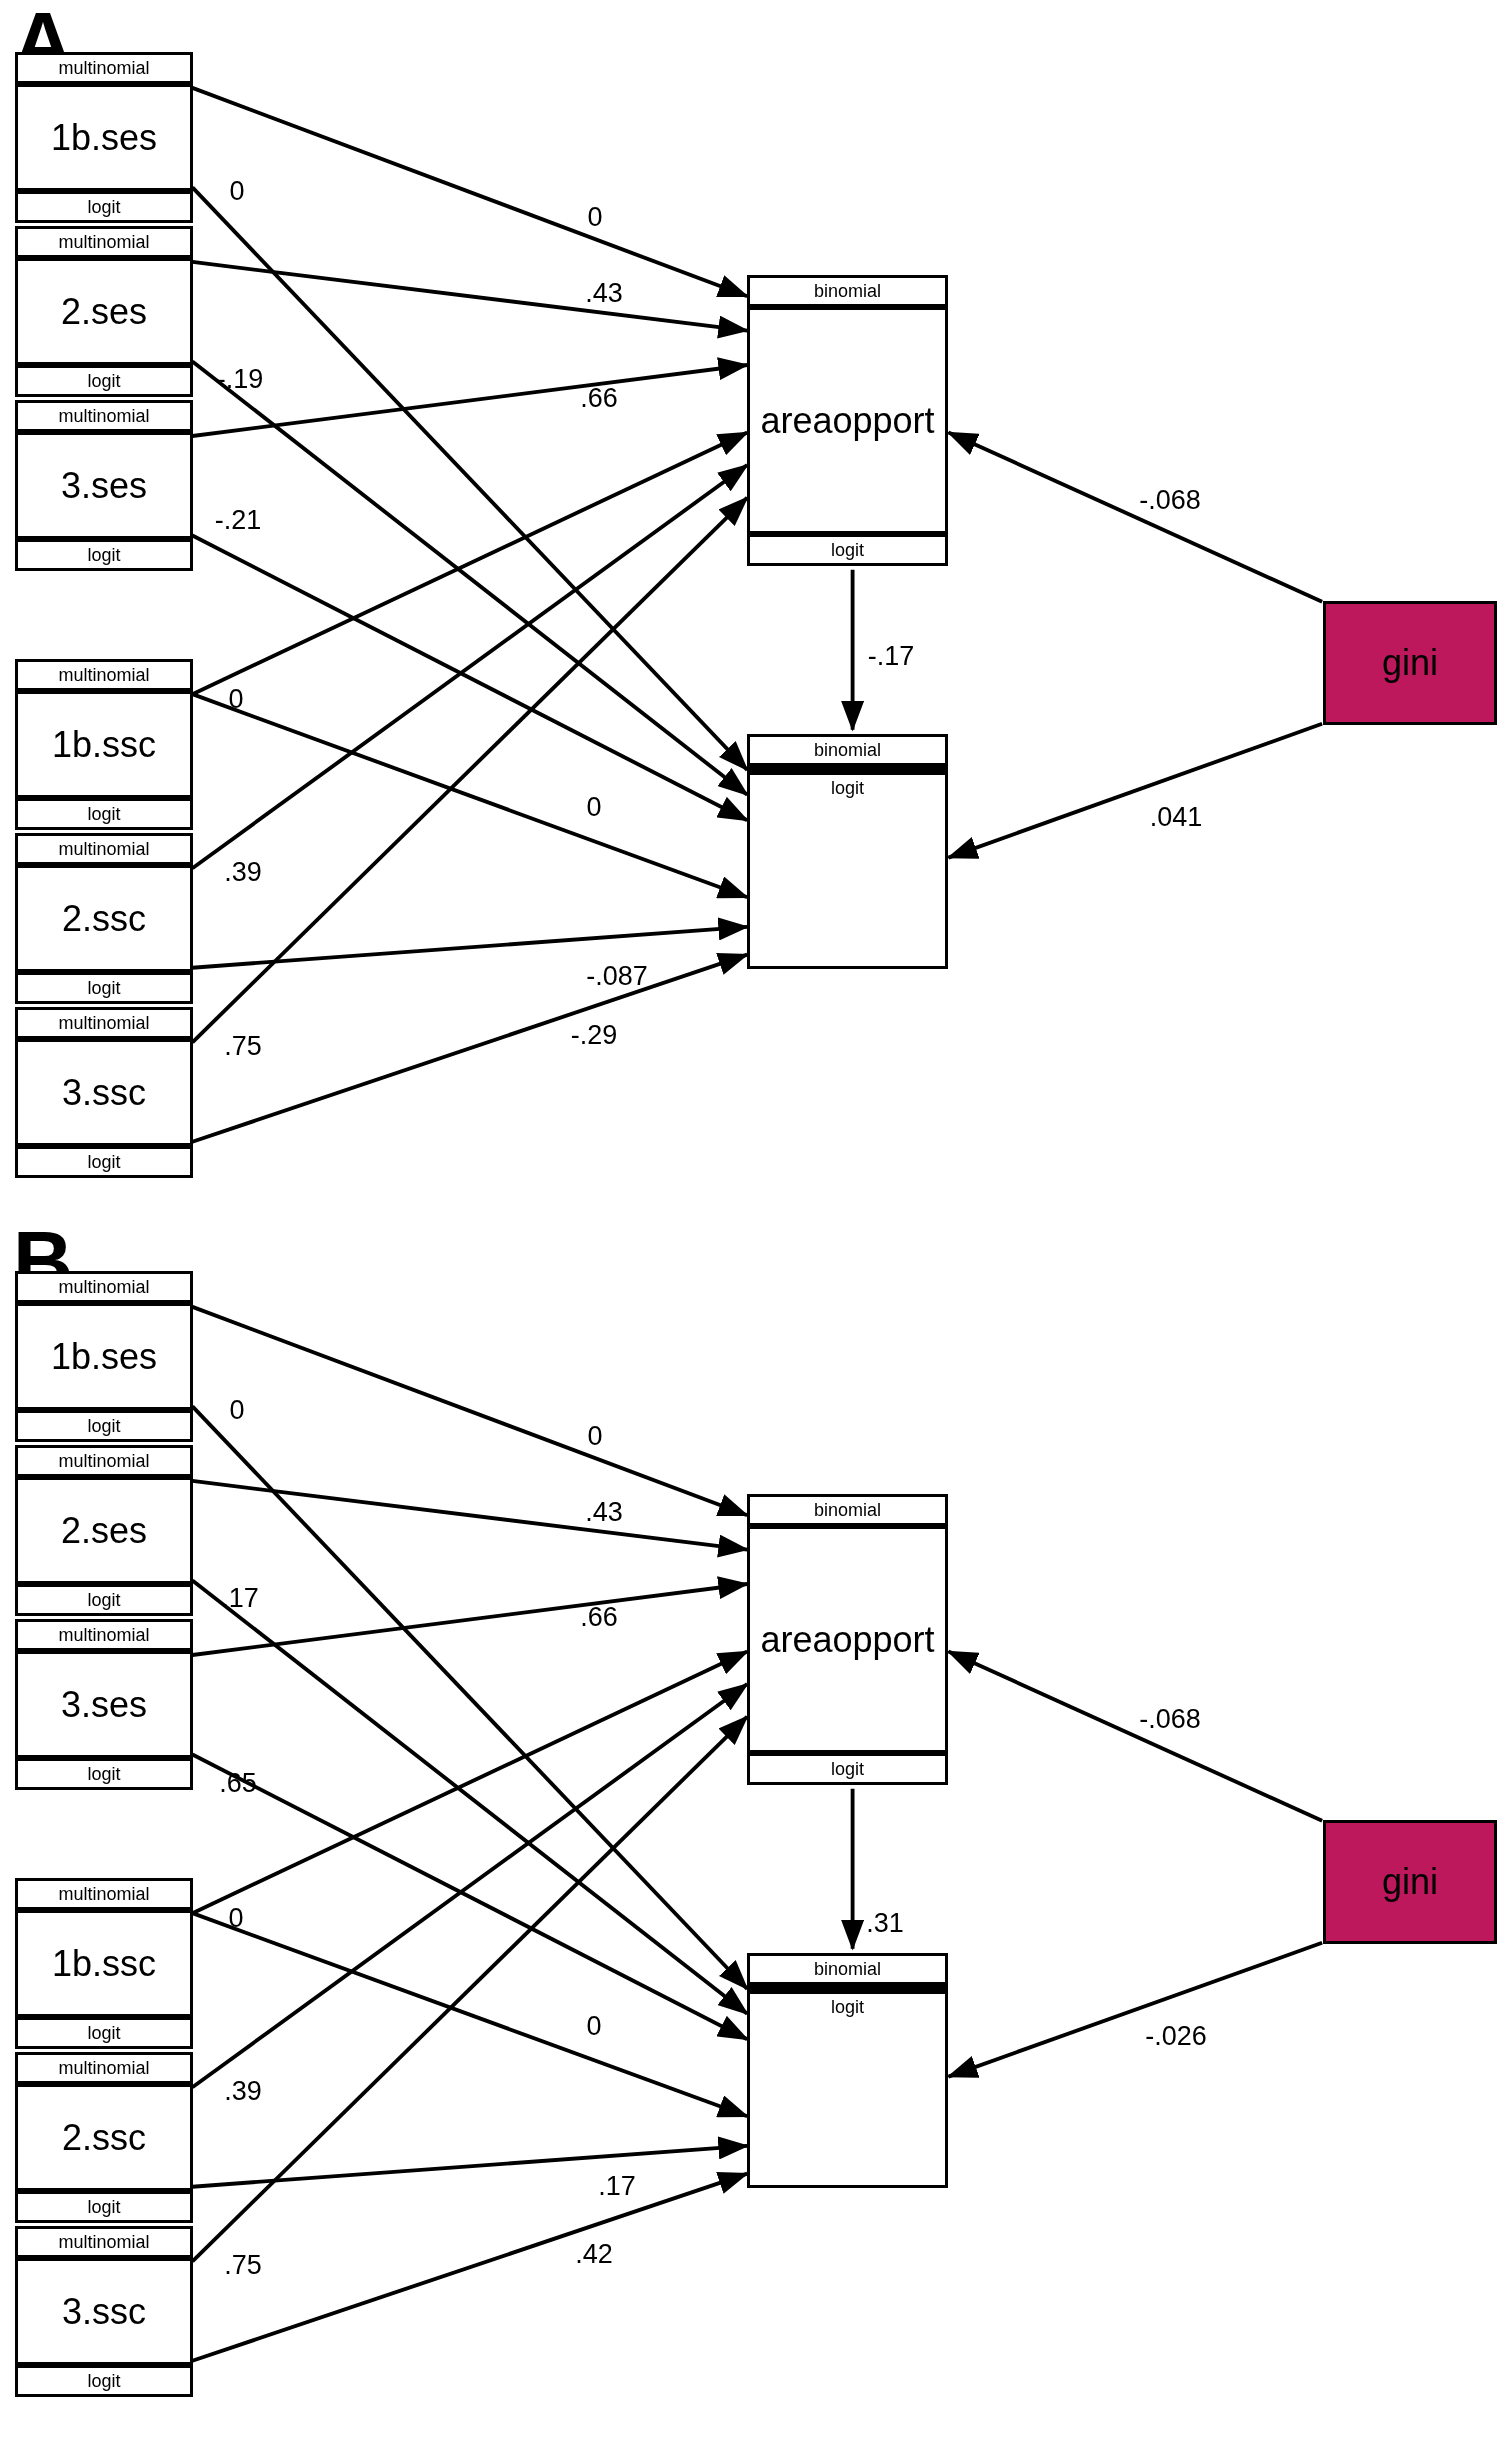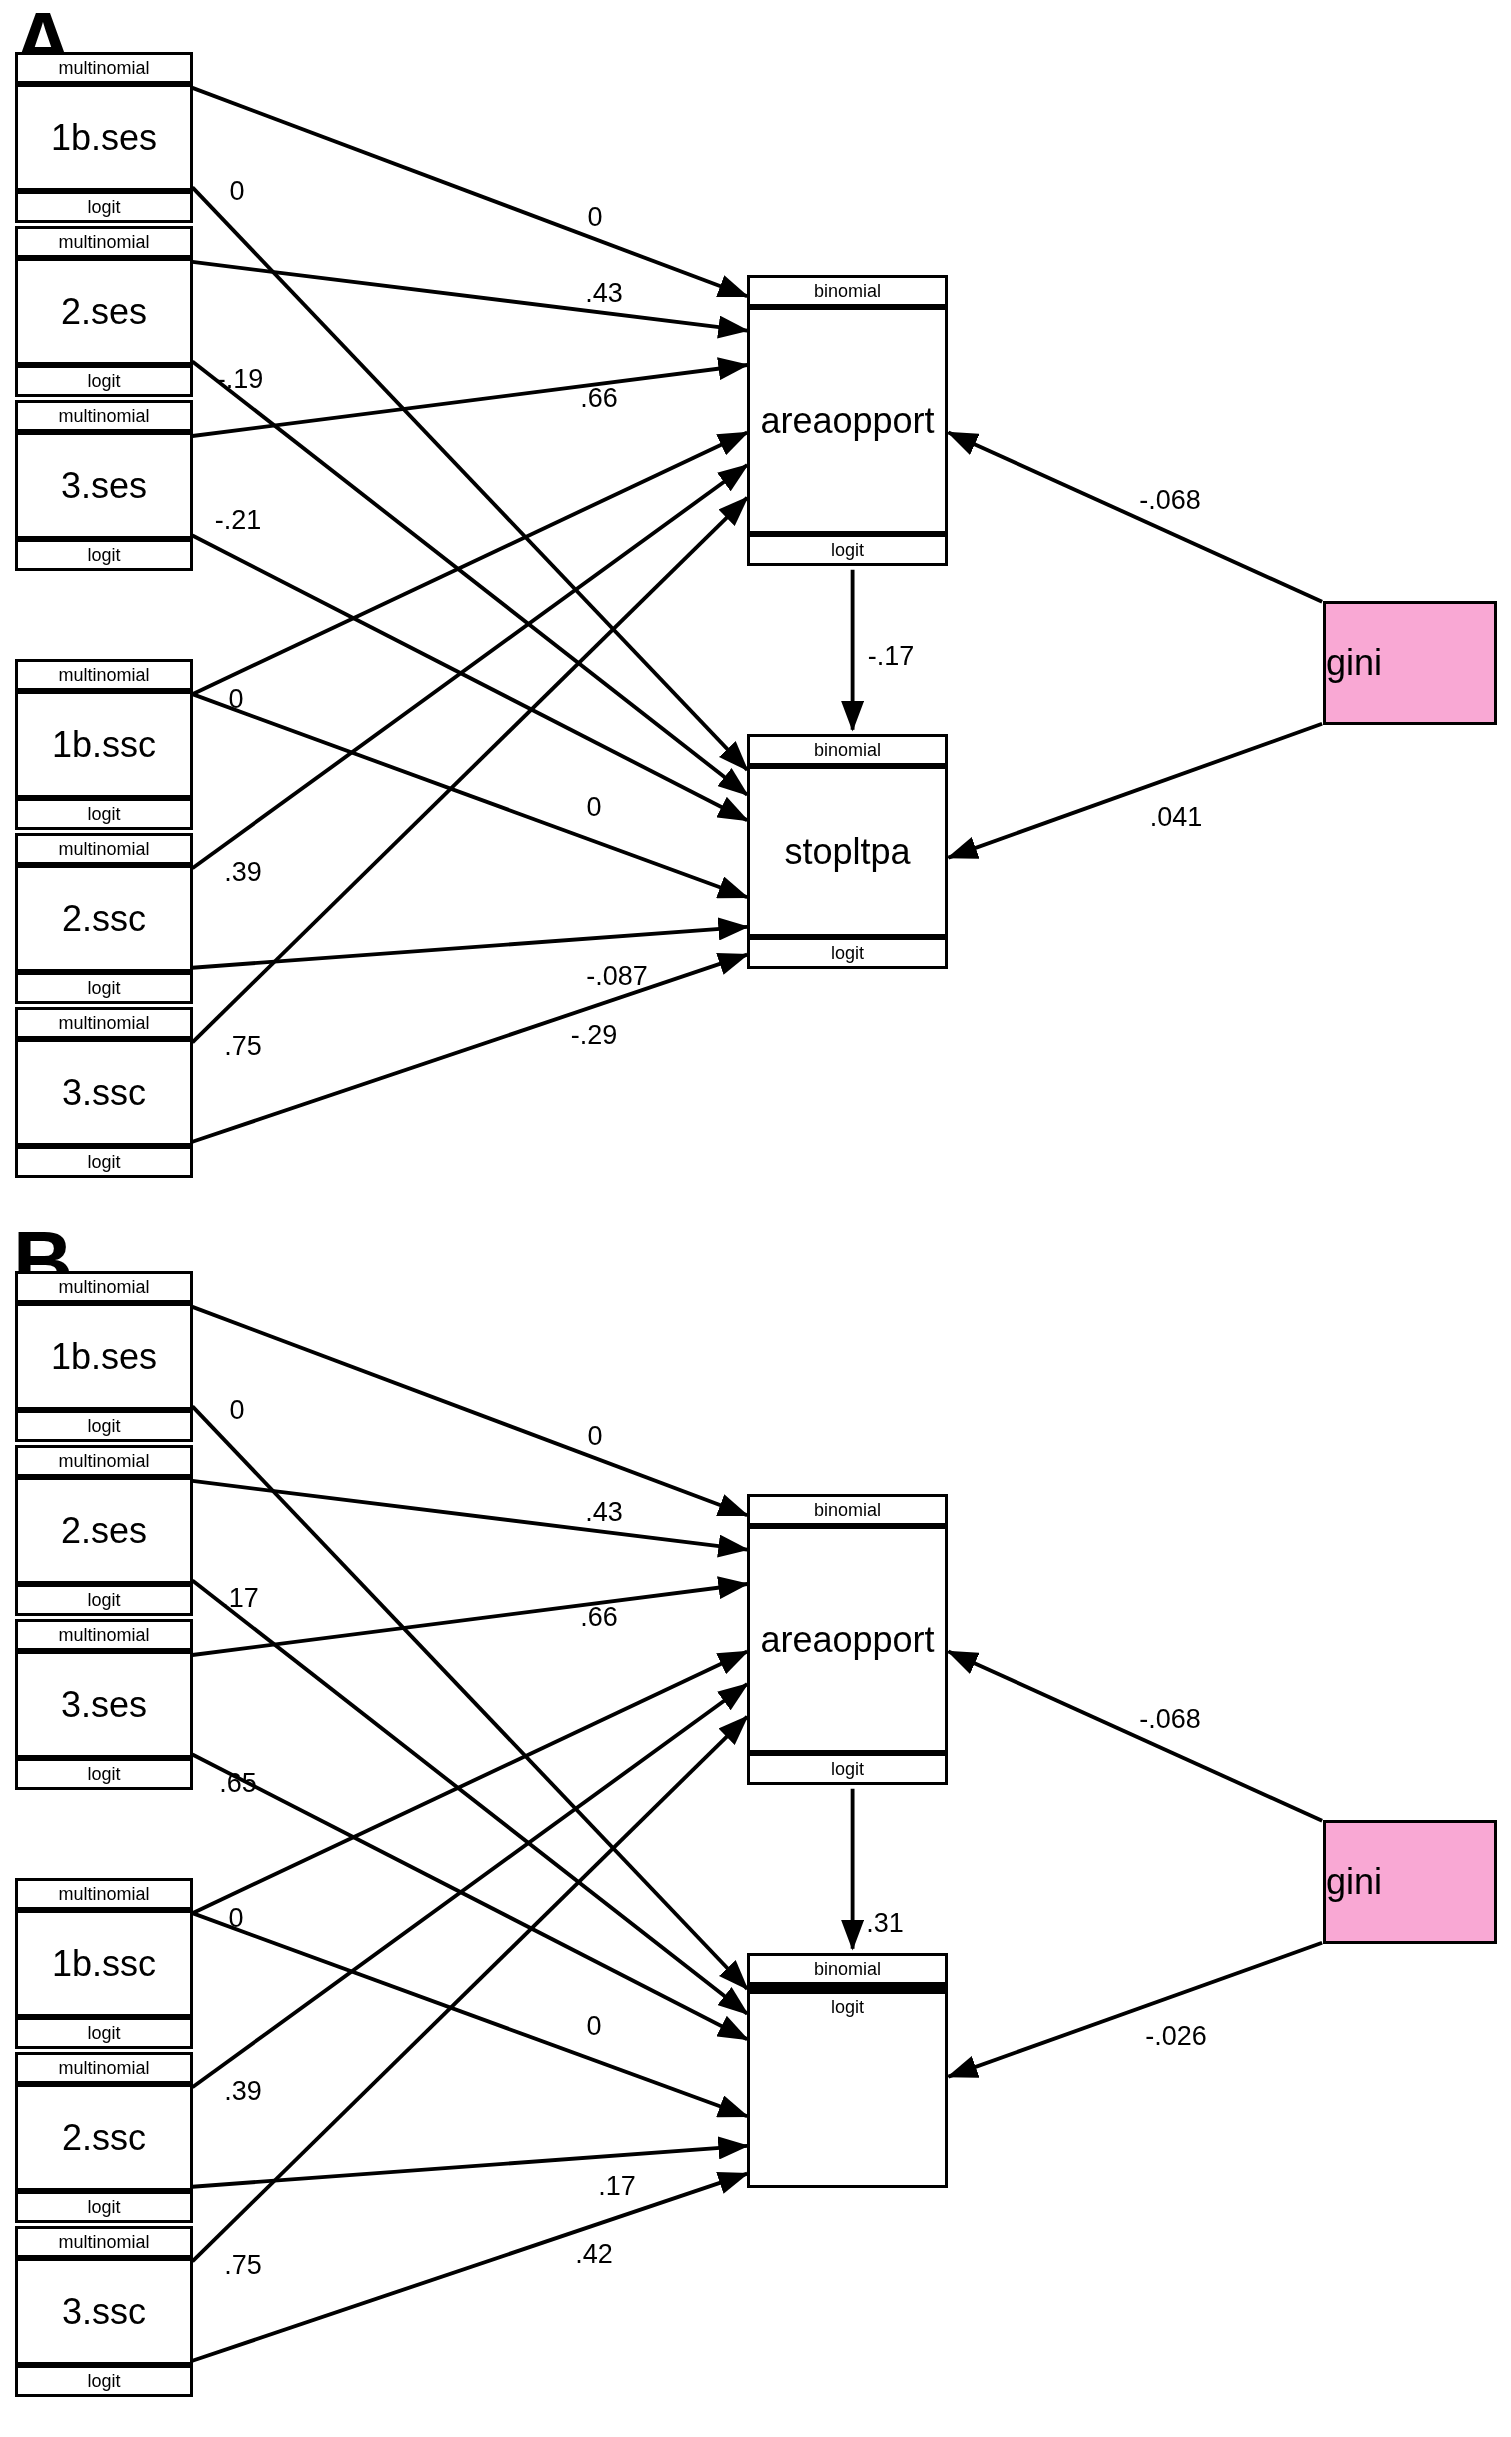--- a/index.html
+++ b/index.html
@@ -8,22 +8,22 @@
   .panel{position:absolute;left:0;width:1511px;height:1219px;}
   .panel-letter{position:absolute;font-size:83px;font-weight:bold;color:#000;line-height:1;}
   .vbox{position:absolute;border:3px solid #000;background:#fff;box-sizing:border-box;
         display:flex;flex-direction:column;}
   .tag{height:26px;line-height:26px;text-align:center;font-size:18px;color:#000;
        flex:0 0 auto;background:#fff;}
   .tag.top{border-bottom:6px solid #000;}
   .tag.bottom{border-top:6px solid #000;}
   .vmain{flex:1 1 auto;display:flex;align-items:center;justify-content:center;
          font-size:36px;color:#000;background:#fff;border-radius:6px;}
-  .plainbox{position:absolute;border:3.6px solid #000;background:#f9a8d4;box-sizing:border-box;
-            display:flex;align-items:center;font-size:36px;color:#000;}
+  .plainbox{position:absolute;border:3.6px solid #000;background:#be185d;box-sizing:border-box;
+            display:flex;align-items:center;justify-content:center;font-size:36px;color:#000;}
   .coef{position:absolute;transform:translate(-50%,-50%);font-size:27px;color:#000;
         white-space:nowrap;}
   svg.paths{position:absolute;left:0;top:0;}
   svg.paths line{stroke:#000;stroke-width:6.5;}
 </style>
 </head>
 <body>
 
 <div id="canvas">
     <section class="panel" style="top: 0px;">
@@ -80,21 +80,20 @@
         <div class="vmain">3.ssc</div>
         <div class="tag bottom">logit</div>
       </div>
       <div class="vbox" style="left: 747px; top: 275px; width: 201px; height: 291px;">
         <div class="tag top">binomial</div>
         <div class="vmain">areaopport</div>
         <div class="tag bottom">logit</div>
       </div>
       <div class="vbox" style="left: 747px; top: 734px; width: 201px; height: 235px;">
         <div class="tag top">binomial</div>
-        <div class="vmain">stopltpa</div>
         <div class="tag bottom">logit</div>
       </div>
       <div class="plainbox" style="left: 1323px; top: 601px; width: 174px; height: 124px;">
         <span>gini</span>
       </div>
       <div class="coef" style="left: 237px; top: 191px;">0</div>
       <div class="coef" style="left: 240px; top: 379px;">-.19</div>
       <div class="coef" style="left: 238px; top: 520px;">-.21</div>
       <div class="coef" style="left: 236px; top: 699px;">0</div>
       <div class="coef" style="left: 243px; top: 872px;">.39</div>

